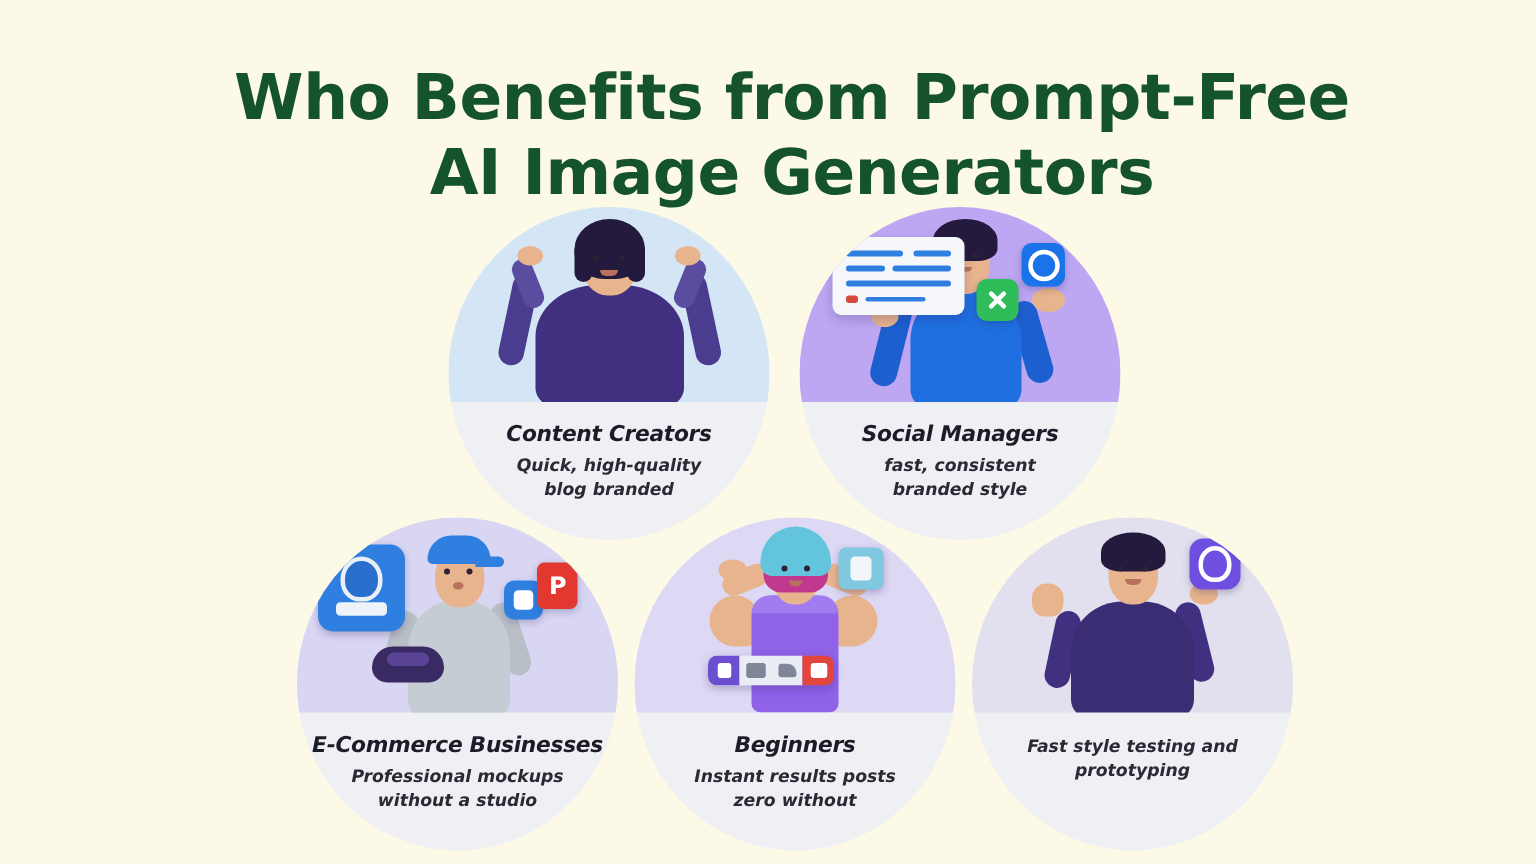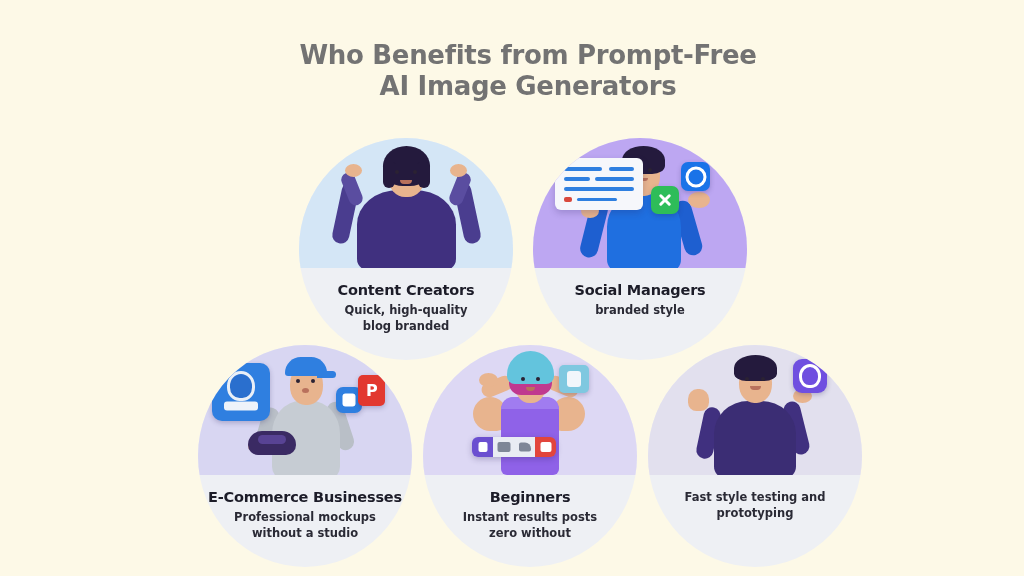--- a/index.html
+++ b/index.html
@@ -19,23 +19,23 @@
   
   .title-block {
     position: absolute;
     top: 40px;
     left: 0;
     width: 1024px;
     text-align: center;
     line-height: 1.18;
   }
   .title-line {
-    font-size: 26px;
+    font-size: 42px;
     font-weight: bold;
-    color: #737373;
+    color: #14532d;
     letter-spacing: -0.3px;
     white-space: nowrap;
     padding-left: 32px;
   }
 
   
   .cards-area {
     position: absolute;
     top: 138px;
     left: 0;
@@ -74,20 +74,21 @@
 
   .label-area {
     position: absolute;
     left: 0;
     top: 130px;
     width: 100%;
     height: 92px;
     text-align: center;
     padding-top: 14px;
     box-sizing: border-box;
+    font-style: italic;
   }
   .card-title {
     font-size: 14.5px;
     font-weight: bold;
     color: #1c1c28;
     letter-spacing: -0.2px;
     margin-bottom: 4px;
     white-space: nowrap;
   }
   .card-desc {
@@ -230,20 +231,21 @@
         </div>
 
         <div class="badge" style="left:148px;top:24px;width:29px;height:29px;background:#1a73e8;">
           <span class="glyph" style="width:15px;height:15px;border-radius:50%;background:transparent;border:3px solid #fff;"></span>
         </div>
       </div>
     </div>
     <div class="label-area">
       <div class="card-title">Social Managers</div>
       <div class="card-desc">
+        <div>fast, consistent</div>
         <div>branded style</div>
       </div>
     </div>
   </div>
 
   <div class="card r2c1">
     <div class="art lilac">
       <div class="fig">
 
         <div class="pc arm" style="left:134px;top:56px;width:17px;height:50px;background:#b9bfc7;transform:rotate(-18deg);"></div>

